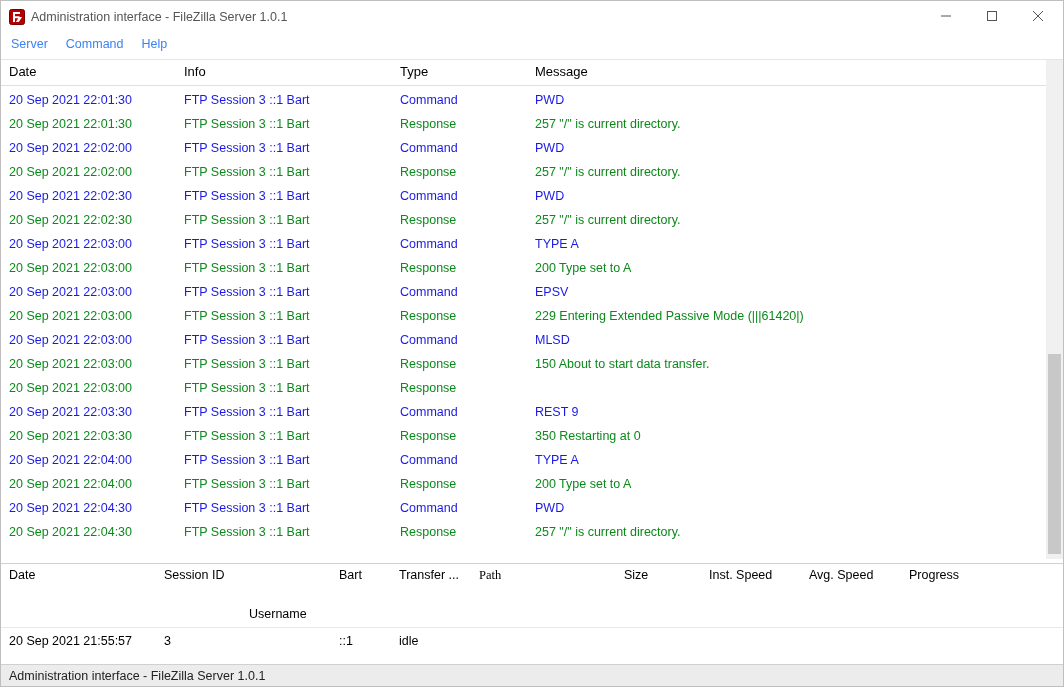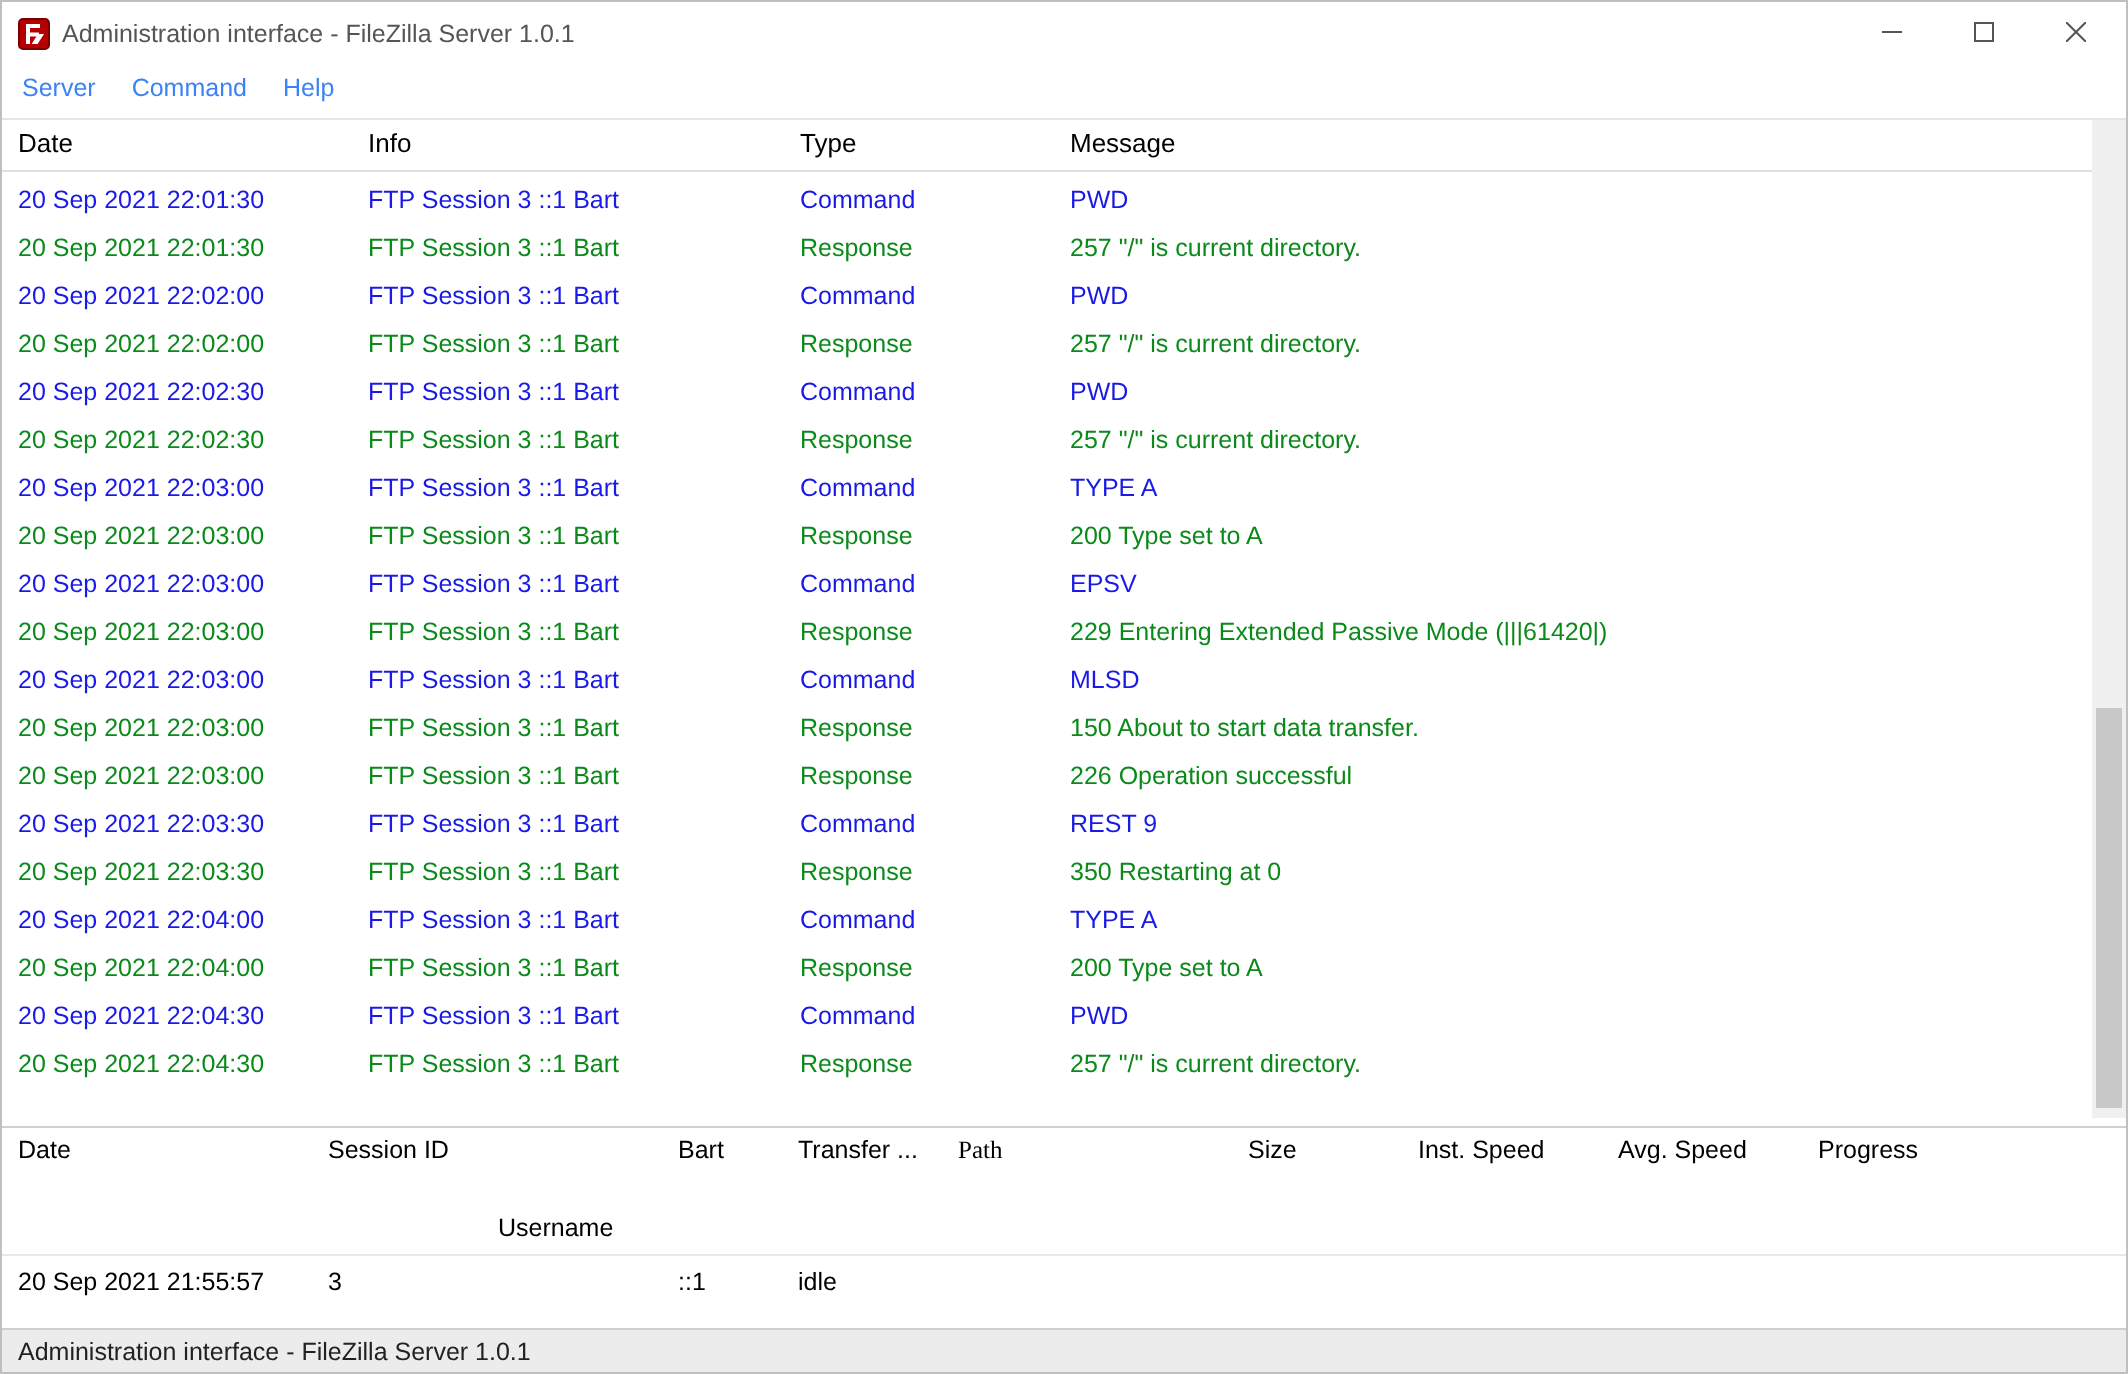--- a/index.html
+++ b/index.html
@@ -255,21 +255,20 @@
           <div class="log-row kind-response">
             <div class="col c-date">20 Sep 2021 22:03:00</div>
             <div class="col c-info">FTP Session 3 ::1 Bart</div>
             <div class="col c-type">Response</div>
             <div class="col c-msg">150 About to start data transfer.</div>
           </div>
           <div class="log-row kind-response">
             <div class="col c-date">20 Sep 2021 22:03:00</div>
             <div class="col c-info">FTP Session 3 ::1 Bart</div>
             <div class="col c-type">Response</div>
-            <div class="col c-msg">226 Operation successful</div>
           </div>
           <div class="log-row kind-command">
             <div class="col c-date">20 Sep 2021 22:03:30</div>
             <div class="col c-info">FTP Session 3 ::1 Bart</div>
             <div class="col c-type">Command</div>
             <div class="col c-msg">REST 9</div>
           </div>
           <div class="log-row kind-response">
             <div class="col c-date">20 Sep 2021 22:03:30</div>
             <div class="col c-info">FTP Session 3 ::1 Bart</div>

